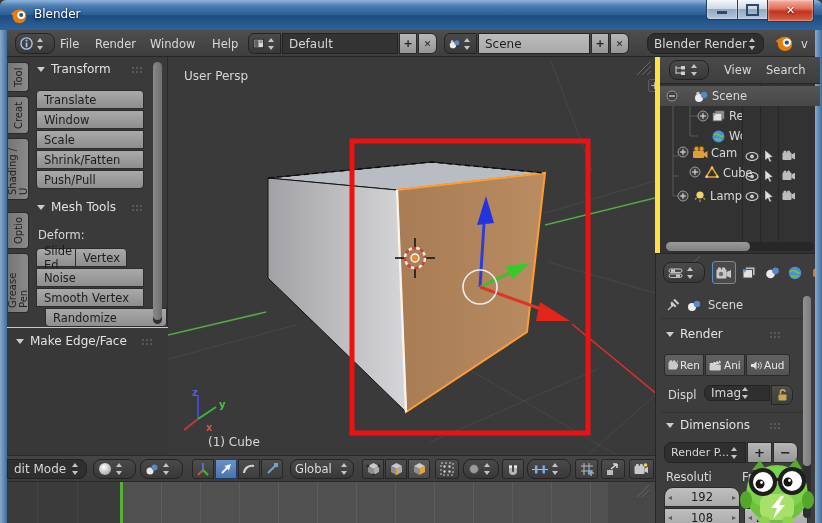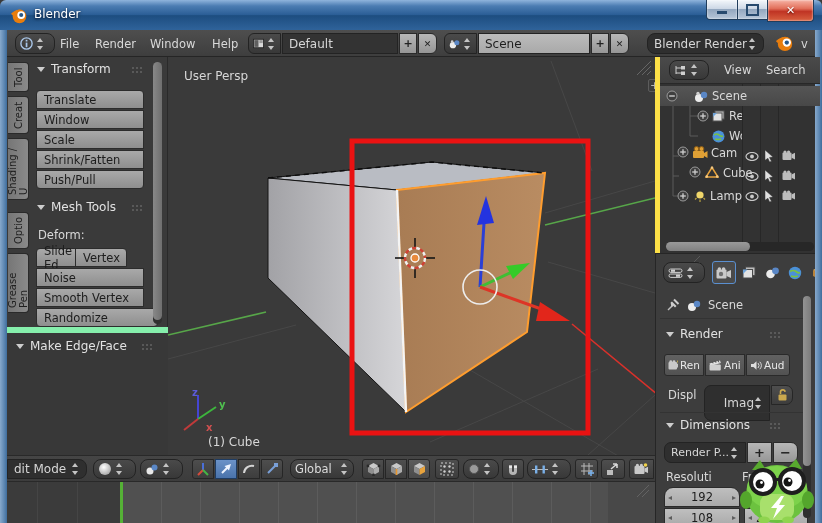--- a/index.html
+++ b/index.html
@@ -217,29 +217,29 @@
       </div>
     <div class="abs btnl" style="left:68px;top:191px;width:52px;height:19px;border-radius:0 4px 0 0">
         <span>Vertex</span>
       </div>
     <div class="abs btnl" style="left:29px;top:211px;width:108px;height:19px">
         <span>Noise</span>
       </div>
     <div class="abs btnl" style="left:29px;top:231px;width:108px;height:19px">
         <span>Smooth Vertex</span>
       </div>
-    <div class="abs btnl" style="left:29px;top:251px;width:122px;height:19px;border-radius:0 0 4px 4px">
+    <div class="abs btnl" style="left:38px;top:251px;width:122px;height:19px;border-radius:0 0 4px 4px">
         <span>Randomize</span>
       </div>
 
     <div class="abs" style="left:146px;top:5px;width:9px;height:262px;background:#303030;border-radius:5px">
       <div style="width:9px;height:258px;background:linear-gradient(90deg,#888,#6f6f6f);border-radius:5px"></div>
     </div>
 
-    <div class="abs" style="left:0;top:270px;width:161px;height:128px;background:#383838;border-top:6px solid #86efac;box-sizing:border-box">
+    <div class="abs" style="left:0;top:270px;width:161px;height:128px;background:#383838;border-top:1px solid #86efac;box-sizing:border-box">
       <div class="abs phdr" style="left:9px;top:6px">
         <span class="tri"></span>
         <span>Make Edge/Face</span>
       </div>
       <svg class="abs grip" style="left:134px;top:10px" width="14" height="8">
         <g fill="#6e6e6e">
             <circle cx="2" cy="2" r="1"></circle>
             <circle cx="6" cy="2" r="1"></circle>
             <circle cx="10" cy="2" r="1"></circle>
             <circle cx="2" cy="6" r="1"></circle>
@@ -759,21 +759,21 @@
       <span>Ani</span>
     </div>
     <div class="abs btnd" style="left:90px;top:100px;width:44px;height:22px;border-radius:0 3px 3px 0">
       <svg width="12" height="11">
           <path d="M1 4 H3.5 L6.5 1.2 V9.8 L3.5 7 H1 Z" fill="#ddd"></path>
           <path d="M8 3 q2.2 2.5 0 5 M9.8 1.8 q3.2 3.7 0 7.4" stroke="#ddd" fill="none"></path>
         </svg>
       <span>Aud</span>
     </div>
     <span class="abs lbl" style="left:12px;top:134px">Displ</span>
-    <div class="abs fld" style="left:48px;top:131px;width:66px;height:36px;border-radius:7px 0 0 7px;justify-content:flex-end;background:#2f2f2f">
+    <div class="abs fld" style="left:48px;top:131px;width:66px;height:16px;border-radius:7px 0 0 7px;justify-content:flex-start;background:#2f2f2f">
       <span>Imag</span>
       <span class="ud"></span>
     </div>
     <div class="abs ibtn" style="left:115px;top:131px;width:22px;height:20px;border-radius:0 7px 7px 0">
       <svg width="11" height="12">
         <rect x="1.5" y="5.5" width="8" height="6" rx="1" fill="#caa84e"></rect>
         <path d="M3.5 5 V3.5 a2.3 2.3 0 0 1 4.6 -0.6" stroke="#caa84e" stroke-width="1.6" fill="none"></path>
       </svg>
     </div>
     <div class="abs" style="left:4px;top:158px;width:145px;height:1px;background:#333"></div>

